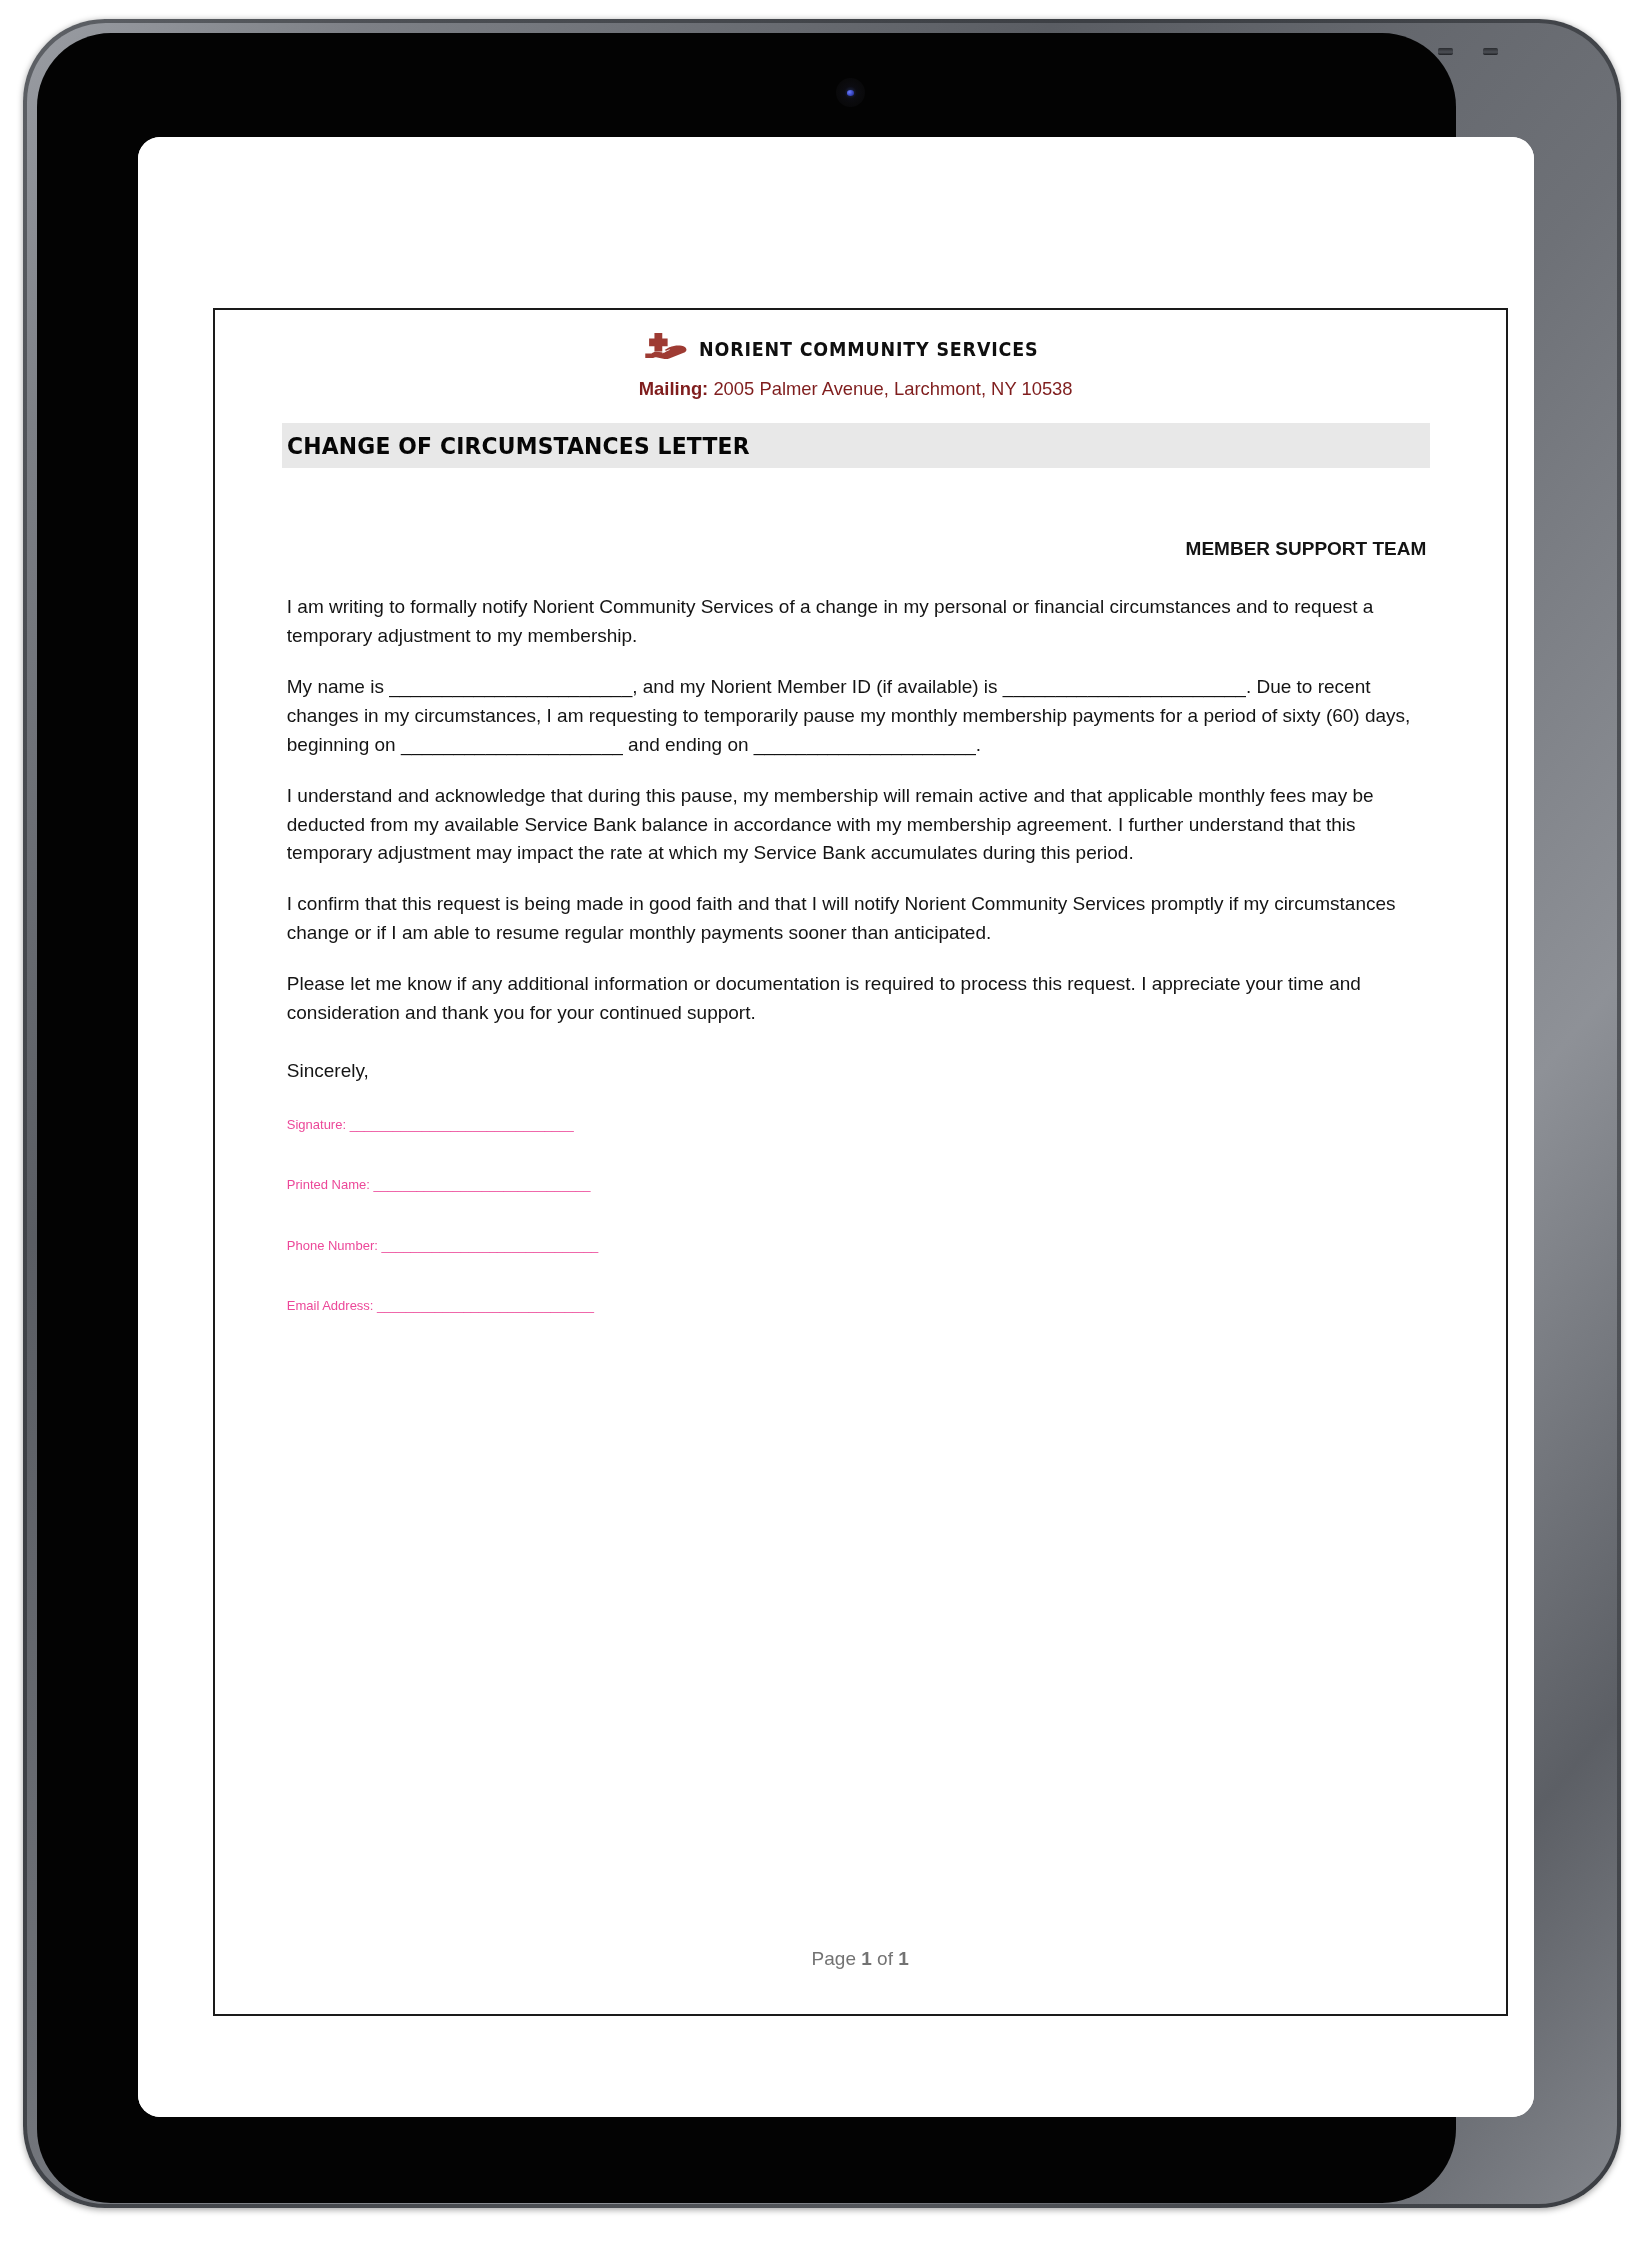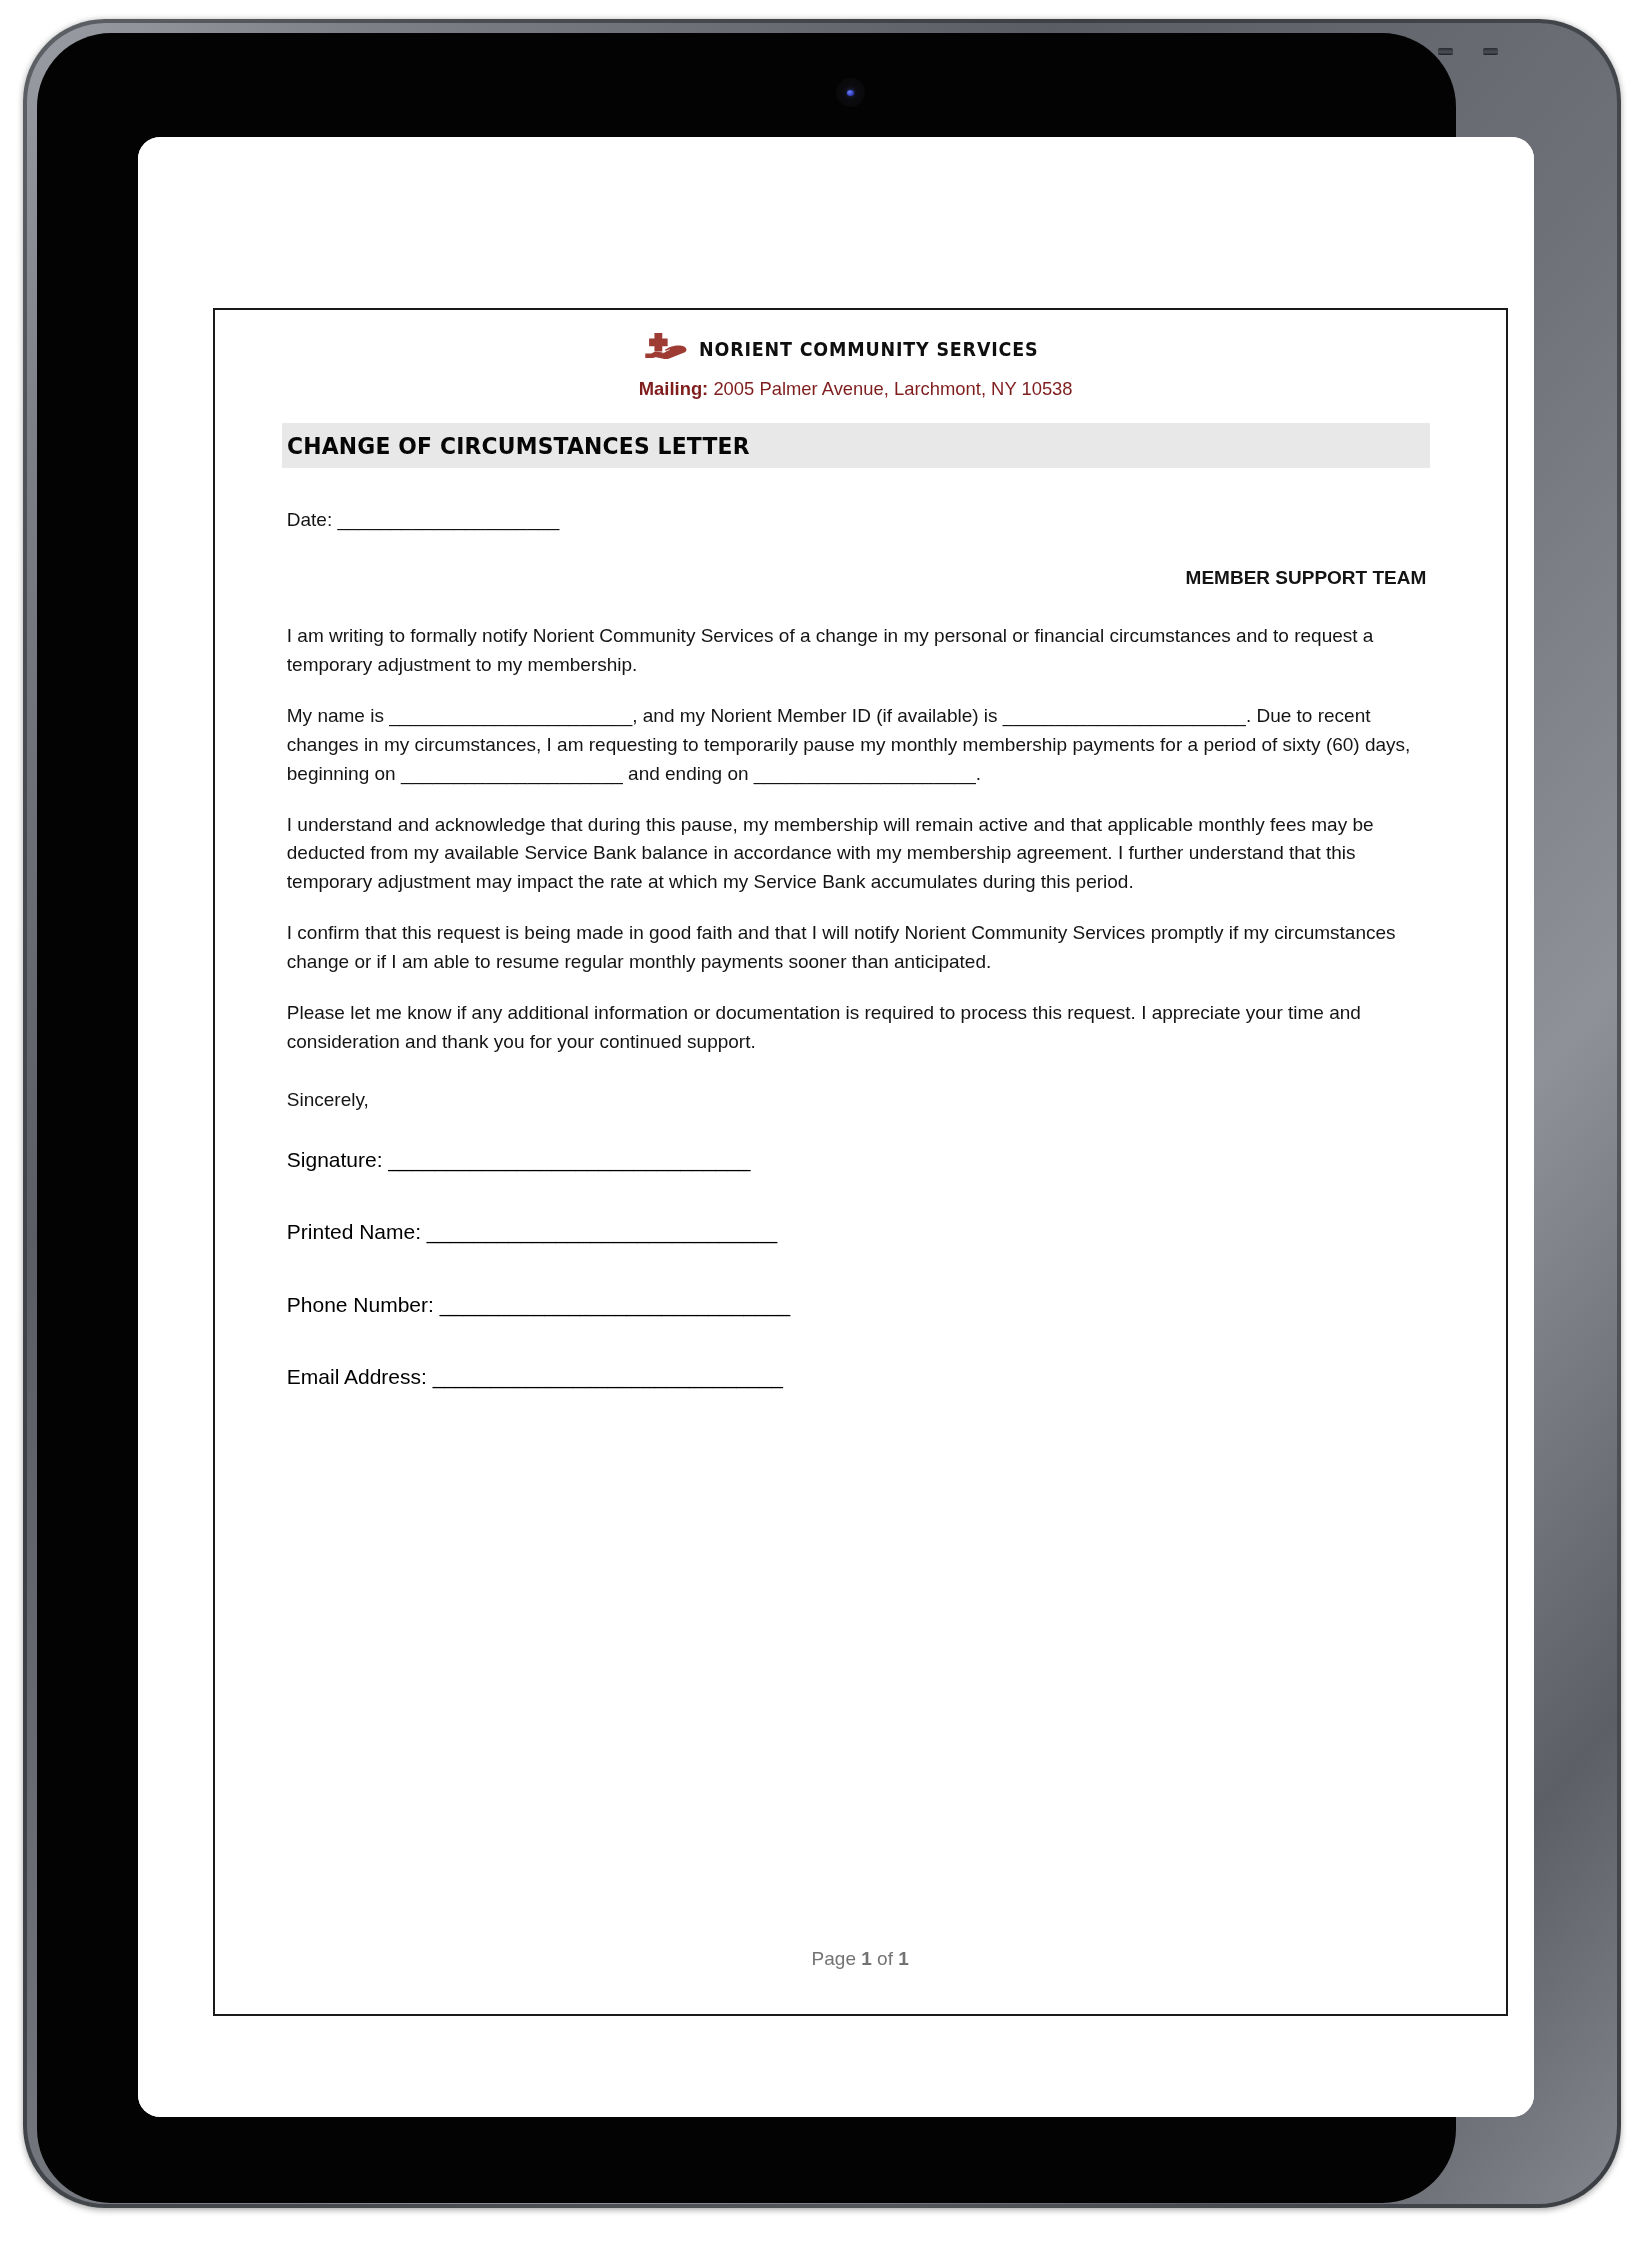--- a/index.html
+++ b/index.html
@@ -189,23 +189,23 @@
     color: #141414;
     margin: 0;
   }
   .gap-lg { height: 38px; }
   .gap-md { height: 29px; }
   .gap-sm { height: 22px; }
   .p.bold { font-weight: bold; text-align: right; }
 
   .sig-line {
     font-family: "Liberation Sans", sans-serif;
-    font-size: 21px;
+    font-size: 13px;
     line-height: 1.5;
-    color: #000000;
+    color: #ec4899;
     margin: 0;
     white-space: nowrap;
   }
   .sig-gap { height: 41px; }
 
   
   .doc-footer {
     position: absolute;
     left: 0;
     bottom: 44px;
@@ -255,21 +255,20 @@
 
                 </div>
 
                 <div class="title-banner">
                   <span class="title-text">CHANGE OF CIRCUMSTANCES LETTER</span>
                 </div>
 
                 <div class="body-block">
 
                   <div class="gap-lg"></div>
-                  <p class="p">Date: _____________________</p>
 
                   <div class="gap-md"></div>
                   <p class="p bold">MEMBER SUPPORT TEAM</p>
 
                   <div class="gap-md"></div>
                   <p class="p">I am writing to formally notify Norient Community Services of a change in my personal or financial circumstances and to request a temporary adjustment to my membership.</p>
 
                   <div class="gap-sm"></div>
                   <p class="p">My name is _______________________, and my Norient Member ID (if available) is _______________________. Due to recent changes in my circumstances, I am requesting to temporarily pause my monthly membership payments for a period of sixty (60) days, beginning on _____________________ and ending on _____________________.</p>
 

